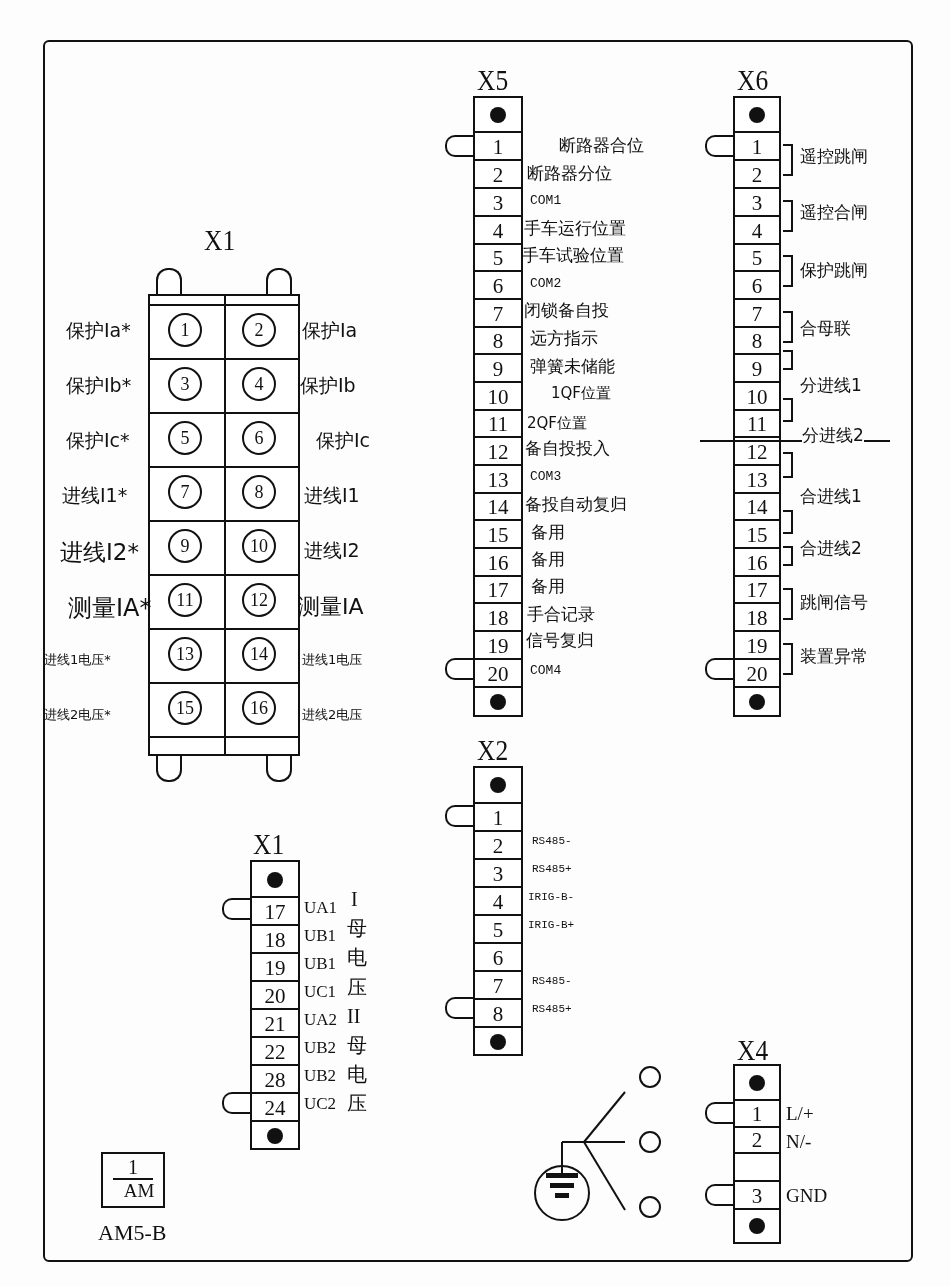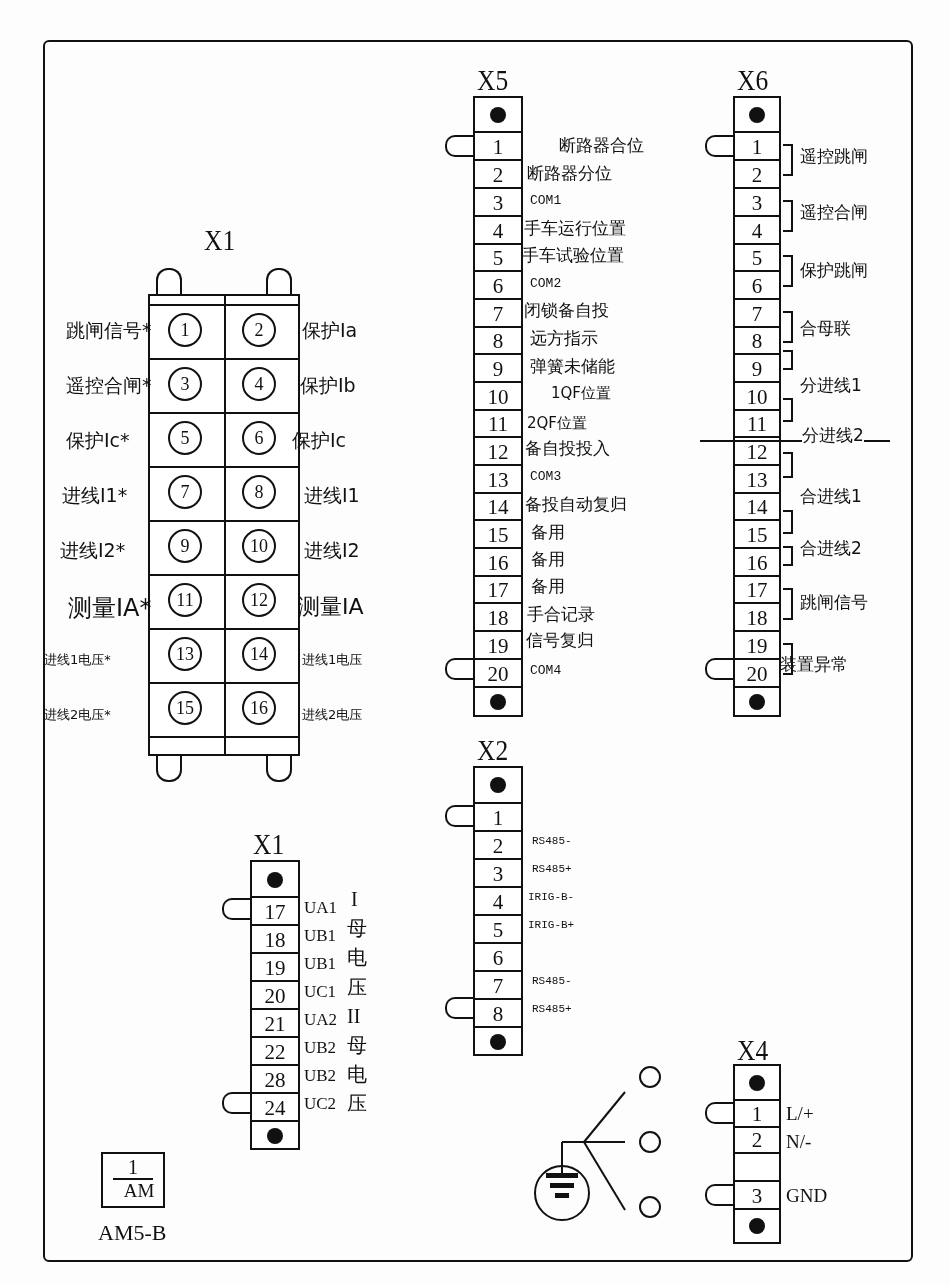--- a/index.html
+++ b/index.html
@@ -65,32 +65,32 @@
 <div class="circ" style="left:242px;top:475px;">8</div>
 <div class="circ" style="left:168px;top:529px;">9</div>
 <div class="circ" style="left:242px;top:529px;">10</div>
 <div class="circ" style="left:168px;top:583px;">11</div>
 <div class="circ" style="left:242px;top:583px;">12</div>
 <div class="circ" style="left:168px;top:637px;">13</div>
 <div class="circ" style="left:242px;top:637px;">14</div>
 <div class="circ" style="left:168px;top:691px;">15</div>
 <div class="circ" style="left:242px;top:691px;">16</div>
 
-<div class="lbl" style="left:66px;top:321px;font-size:19px;">跳闸信号*</div>
-<div class="lbl" style="left:66px;top:376px;font-size:19px;">遥控合闸*</div>
+<div class="lbl" style="left:66px;top:321px;font-size:19px;">保护Ia*</div>
+<div class="lbl" style="left:66px;top:376px;font-size:19px;">保护Ib*</div>
 <div class="lbl" style="left:66px;top:431px;font-size:19px;">保护Ic*</div>
 <div class="lbl" style="left:62px;top:486px;font-size:19px;">进线I1*</div>
-<div class="lbl" style="left:60px;top:541px;font-size:19px;">进线I2*</div>
+<div class="lbl" style="left:60px;top:541px;font-size:23px;">进线I2*</div>
 <div class="lbl" style="left:68px;top:596px;font-size:24px;">测量IA*</div>
 <div class="lbl sm" style="left:44px;top:653px;font-size:13px;">进线1电压*</div>
 <div class="lbl sm" style="left:44px;top:708px;font-size:13px;">进线2电压*</div>
 
 <div class="lbl" style="left:302px;top:321px;font-size:19px;">保护Ia</div>
 <div class="lbl" style="left:300px;top:376px;font-size:19px;">保护Ib</div>
-<div class="lbl" style="left:292px;top:431px;font-size:19px;">保护Ic</div>
+<div class="lbl" style="left:316px;top:431px;font-size:19px;">保护Ic</div>
 <div class="lbl" style="left:304px;top:486px;font-size:19px;">进线I1</div>
 <div class="lbl" style="left:304px;top:541px;font-size:19px;">进线I2</div>
 <div class="lbl" style="left:298px;top:596px;font-size:22px;">测量IA</div>
 <div class="lbl sm" style="left:302px;top:653px;font-size:13px;">进线1电压</div>
 <div class="lbl sm" style="left:302px;top:708px;font-size:13px;">进线2电压</div>
 
 <div class="title" style="left:253px;top:829px;">X1</div>
 <div class="tab" style="left:222px;top:898px;"></div>
 <div class="tab" style="left:222px;top:1092px;"></div>
 <div class="strip" style="left:250px;top:860px;width:50px;height:290px;">
@@ -314,21 +314,21 @@
 <div style="position:absolute;left:700px;top:440px;width:190px;border-top:2px solid #111;"></div>
 <div class="lbl" style="left:800px;top:148px;">遥控跳闸</div>
 <div class="lbl" style="left:800px;top:204px;">遥控合闸</div>
 <div class="lbl" style="left:800px;top:262px;">保护跳闸</div>
 <div class="lbl" style="left:800px;top:320px;">合母联</div>
 <div class="lbl" style="left:800px;top:377px;">分进线1</div>
 <div class="lbl" style="left:802px;top:427px;background:#fdfdfd;">分进线2</div>
 <div class="lbl" style="left:800px;top:488px;">合进线1</div>
 <div class="lbl" style="left:800px;top:540px;">合进线2</div>
 <div class="lbl" style="left:800px;top:594px;">跳闸信号</div>
-<div class="lbl" style="left:780px;top:648px;margin-top:8px;">装置异常</div>
+<div class="lbl" style="left:800px;top:648px;">装置异常</div>
 
 <div class="title" style="left:477px;top:735px;">X2</div>
 <div class="tab" style="left:445px;top:805px;"></div>
 <div class="tab" style="left:445px;top:997px;"></div>
 <div class="strip" style="left:473px;top:766px;width:50px;height:290px;">
   <div class="dot" style="left:15px;top:9px;"></div>
   <div class="cell" style="top:34px;height:28px;">
       <span class="num">1</span>
     </div>
   <div class="cell" style="top:62px;height:28px;">

